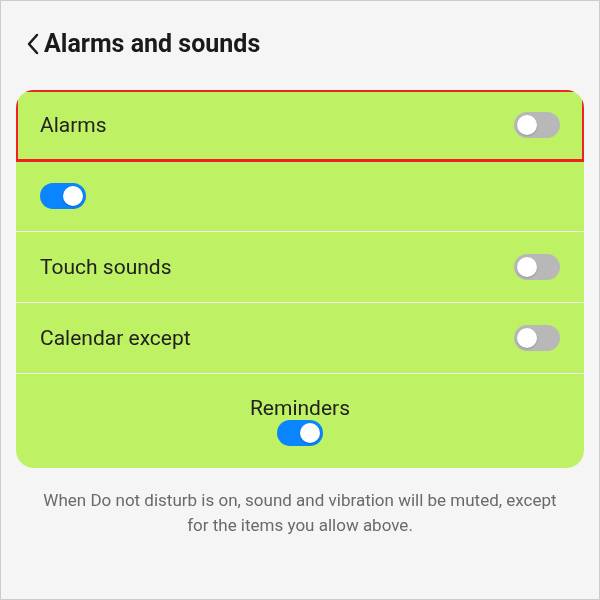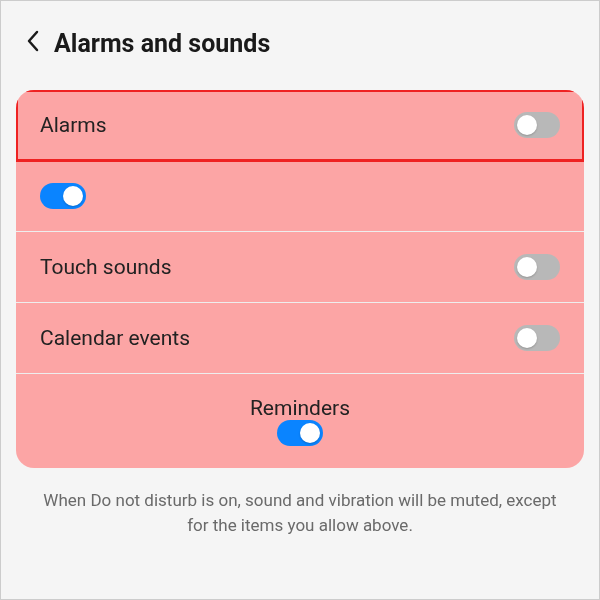--- a/index.html
+++ b/index.html
@@ -12,42 +12,43 @@
       height: 600px;
       background: #f5f5f5;
       font-family: -apple-system, BlinkMacSystemFont, 'Segoe UI', Roboto, sans-serif;
       border: 1px solid #ccc;
       padding: 20px 15px;
       display: flex;
       flex-direction: column;
     }
     .header {
       display: flex;
-      gap: 14px;
+      align-items: center;
+      gap: 4px;
       padding: 8px 10px 24px 10px;
     }
     .back-icon {
       width: 14px;
       height: 24px;
       display: flex;
       align-items: center;
       justify-content: center;
       cursor: pointer;
     }
     .back-icon svg {
       width: 14px;
       height: 24px;
     }
     .page-title {
       font-size: 25px;
       font-weight: 700;
       color: #1a1a1a;
     }
     .settings-card {
-      background: #fca5a5;
+      background: #bef264;
       border-radius: 18px;
       overflow: hidden;
       margin-top: 8px;
     }
     .setting-row {
       display: flex;
       align-items: center;
       justify-content: space-between;
       padding: 22px 24px;
       border-bottom: 1px solid #eeeeee;
@@ -132,21 +133,21 @@
   </div>
 
   <div class="setting-row">
     <span class="setting-label">Touch sounds</span>
     <div class="toggle off">
       <div class="thumb"></div>
     </div>
   </div>
 
   <div class="setting-row">
-    <span class="setting-label">Calendar events</span>
+    <span class="setting-label">Calendar except</span>
     <div class="toggle off">
       <div class="thumb"></div>
     </div>
   </div>
 
   <div class="setting-row">
     <span class="setting-label">Reminders</span>
     <div class="toggle on">
       <div class="thumb"></div>
     </div>

